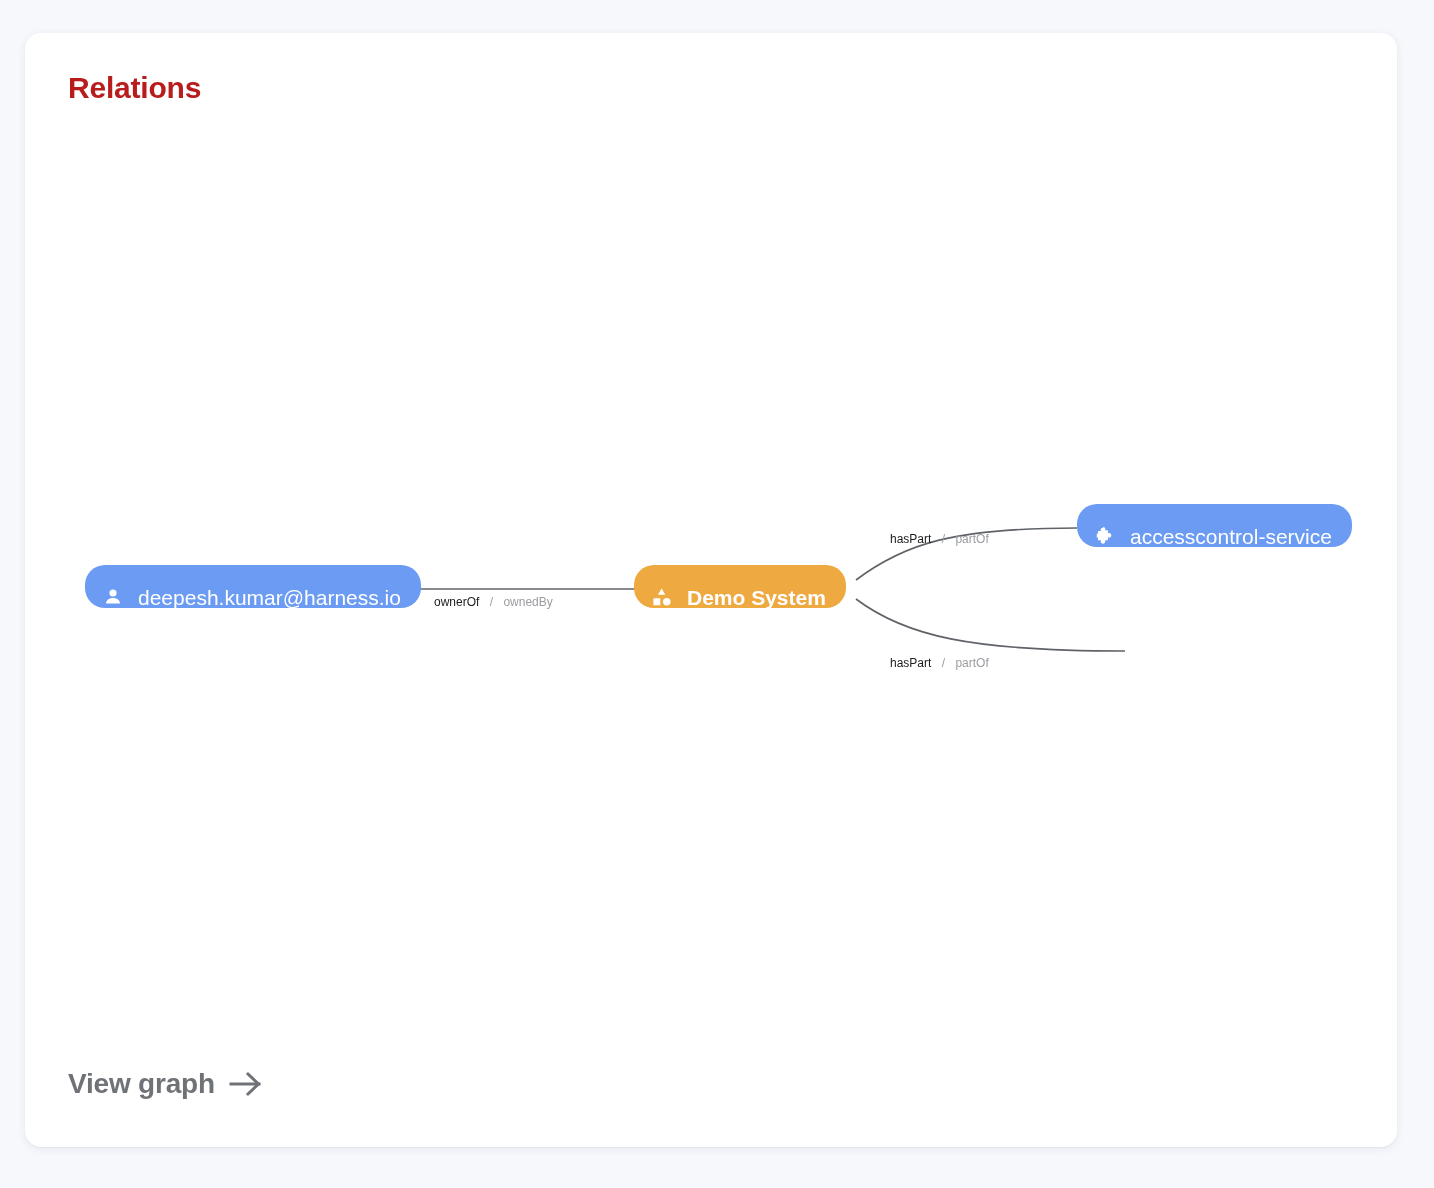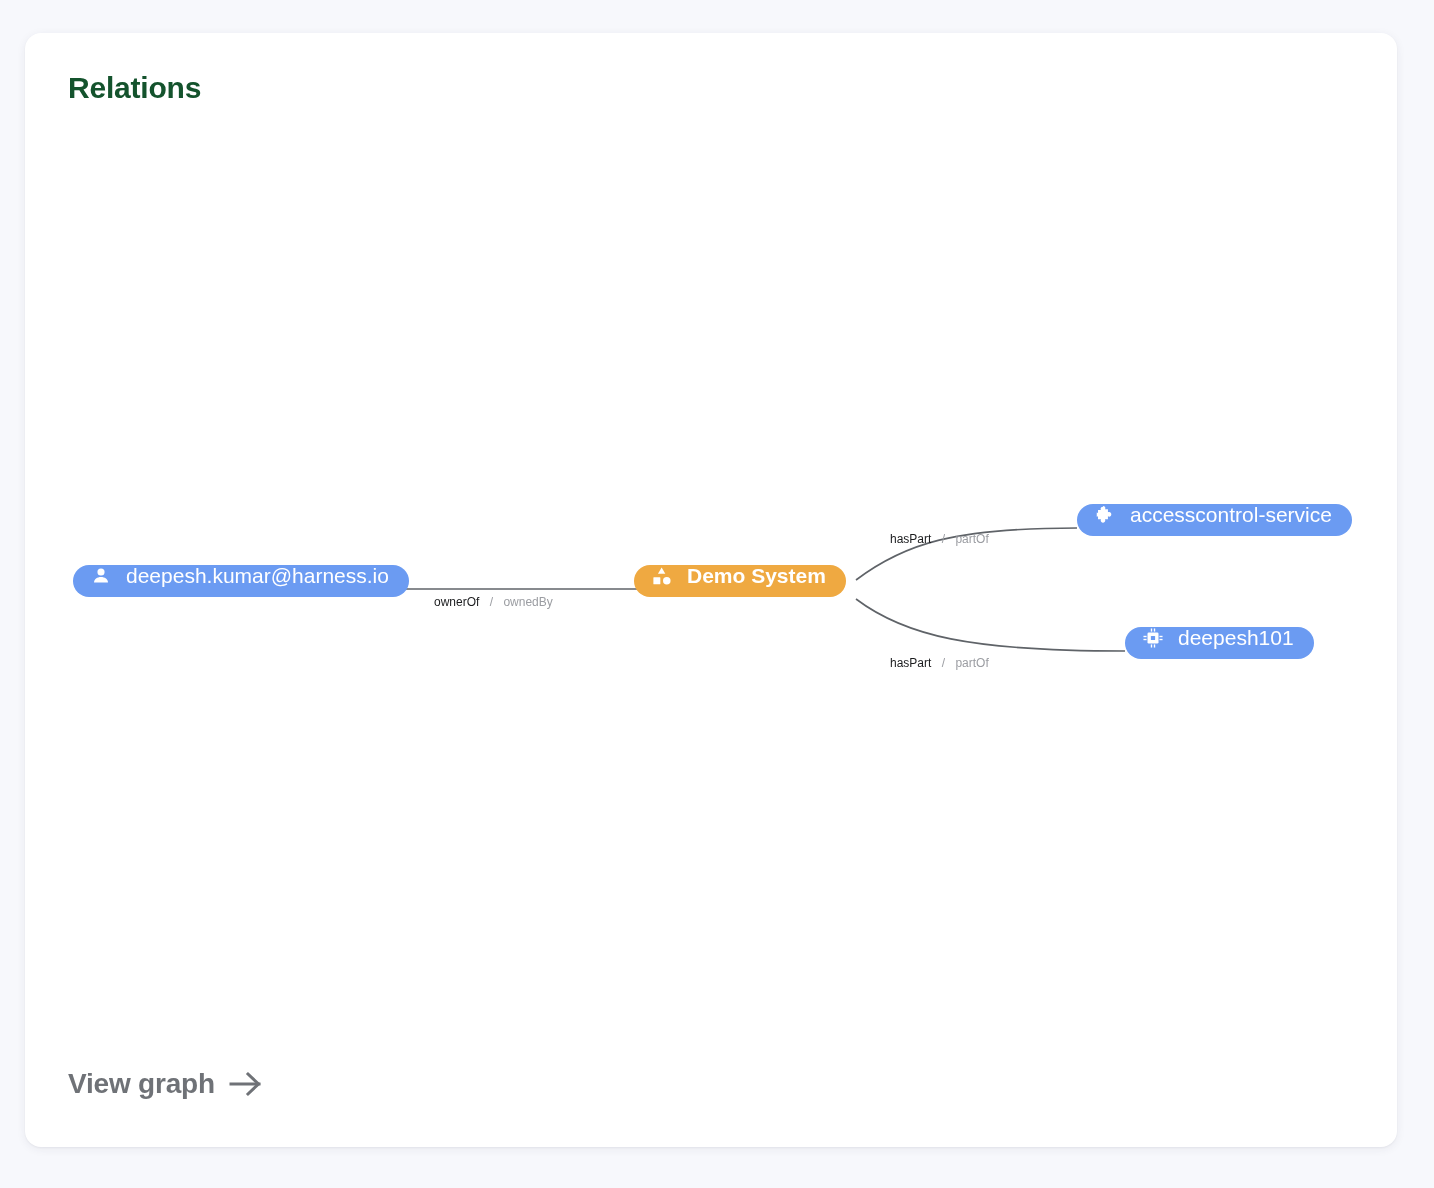--- a/index.html
+++ b/index.html
@@ -26,21 +26,21 @@
     box-shadow: 0 2px 10px rgba(40, 46, 66, 0.07), 0 1px 2px rgba(40, 46, 66, 0.05);
     overflow: hidden;
   }
 
   .card-title {
     position: absolute;
     left: 43px;
     top: 40px;
     font-size: 30px;
     font-weight: bold;
-    color: #14532d;
+    color: #b91c1c;
     letter-spacing: -0.2px;
     line-height: 1;
   }
 
   .graph-area {
     position: absolute;
     left: 0;
     top: 0;
     width: 1372px;
     height: 1114px;
@@ -51,25 +51,25 @@
     left: 0;
     top: 0;
     width: 1372px;
     height: 1114px;
     pointer-events: none;
   }
 
   .node {
     position: absolute;
     display: flex;
-    align-items: flex-start;
+    align-items: flex-end;
     border-radius: 20px;
     box-sizing: border-box;
-    height: 32px;
-    padding: 0 20px 8px 17px;
+    height: 43px;
+    padding: 0 20px 0 17px;
     white-space: nowrap;
     cursor: pointer;
   }
   .node .node-icon {
     display: flex;
     align-items: center;
     justify-content: center;
     width: 22px;
     height: 22px;
     flex: 0 0 22px;
@@ -124,21 +124,21 @@
   <div class="graph-area">
 
     <svg class="edges-svg" viewBox="0 0 1372 1114" xmlns="http://www.w3.org/2000/svg">
       <g fill="none" stroke="#5f6368" stroke-width="1.6">
         <path d="M 374 556 L 630 556"></path>
         <path d="M 831 547 C 880 510 930 495 1052 495"></path>
         <path d="M 831 566 C 880 603 945 618 1100 618"></path>
       </g>
     </svg>
 
-    <div class="node kind-blue" style="left:48px; top:532px;">
+    <div class="node kind-blue" style="left:60px; top:532px;">
       <span class="node-icon">
         <svg viewBox="0 0 24 24" width="22" height="22" aria-hidden="true">
           <circle cx="12" cy="7.6" r="3.9" fill="#ffffff"></circle>
           <path d="M4.4 19.2c0-3.6 3.4-6 7.6-6s7.6 2.4 7.6 6z" fill="#ffffff"></path>
         </svg>
       </span>
       <span class="node-label">deepesh.kumar@harness.io</span>
     </div>
 
     <div class="node kind-orange" style="left:609px; top:532px;">
@@ -154,39 +154,20 @@
 
     <div class="node kind-blue" style="left:1052px; top:471px;">
       <span class="node-icon">
         <svg viewBox="0 0 24 24" width="22" height="22" aria-hidden="true">
           <path d="M9.8 2.2c1.5 0 2.6 1 2.6 2.2 0 .5-.2.9-.4 1.3h3.2v3.3c.4-.3.9-.4 1.4-.4 1.3 0 2.3 1.1 2.3 2.6s-1 2.6-2.3 2.6c-.5 0-1-.2-1.4-.4v3.3h-3.3c.3.4.4.9.4 1.4 0 1.3-1.1 2.3-2.5 2.3s-2.5-1-2.5-2.3c0-.5.2-1 .4-1.4H4.4v-3.4c-.4.3-.9.5-1.4.5V9.4c.5 0 1 .2 1.4.5V6.5h3.2c-.3-.4-.4-.8-.4-1.3 0-1.2 1.1-2.2 2.6-2.2z" fill="#ffffff"></path>
         </svg>
       </span>
       <span class="node-label">accesscontrol-service</span>
     </div>
 
-    <div class="node kind-blue" style="left:1100px; top:594px;">
-      <span class="node-icon">
-        <svg viewBox="0 0 24 24" width="22" height="22" aria-hidden="true">
-          <g fill="#ffffff">
-            <rect x="6" y="6" width="12" height="12" rx="1.4"></rect>
-            <rect x="9.6" y="1.6" width="1.5" height="3.4"></rect>
-            <rect x="12.9" y="1.6" width="1.5" height="3.4"></rect>
-            <rect x="9.6" y="19" width="1.5" height="3.4"></rect>
-            <rect x="12.9" y="19" width="1.5" height="3.4"></rect>
-            <rect x="1.6" y="9.6" width="3.4" height="1.5"></rect>
-            <rect x="1.6" y="12.9" width="3.4" height="1.5"></rect>
-            <rect x="19" y="9.6" width="3.4" height="1.5"></rect>
-            <rect x="19" y="12.9" width="3.4" height="1.5"></rect>
-          </g>
-          <rect x="9.7" y="9.7" width="4.6" height="4.6" rx="0.6" fill="#6b9bf2"></rect>
-        </svg>
-      </span>
-      <span class="node-label">deepesh101</span>
-    </div>
 
     <div class="edge-label" style="left:409px; top:563px;text-align:right;">
       <span>ownerOf</span>
       <span class="rev" style="margin-left: 7px;">/</span>
       <span class="rev" style="margin-left: 7px;">ownedBy</span>
     </div>
 
     <div class="edge-label" style="left:865px; top:500px;">
       <span>hasPart</span>
       <span class="rev" style="margin-left: 7px;">/</span>

